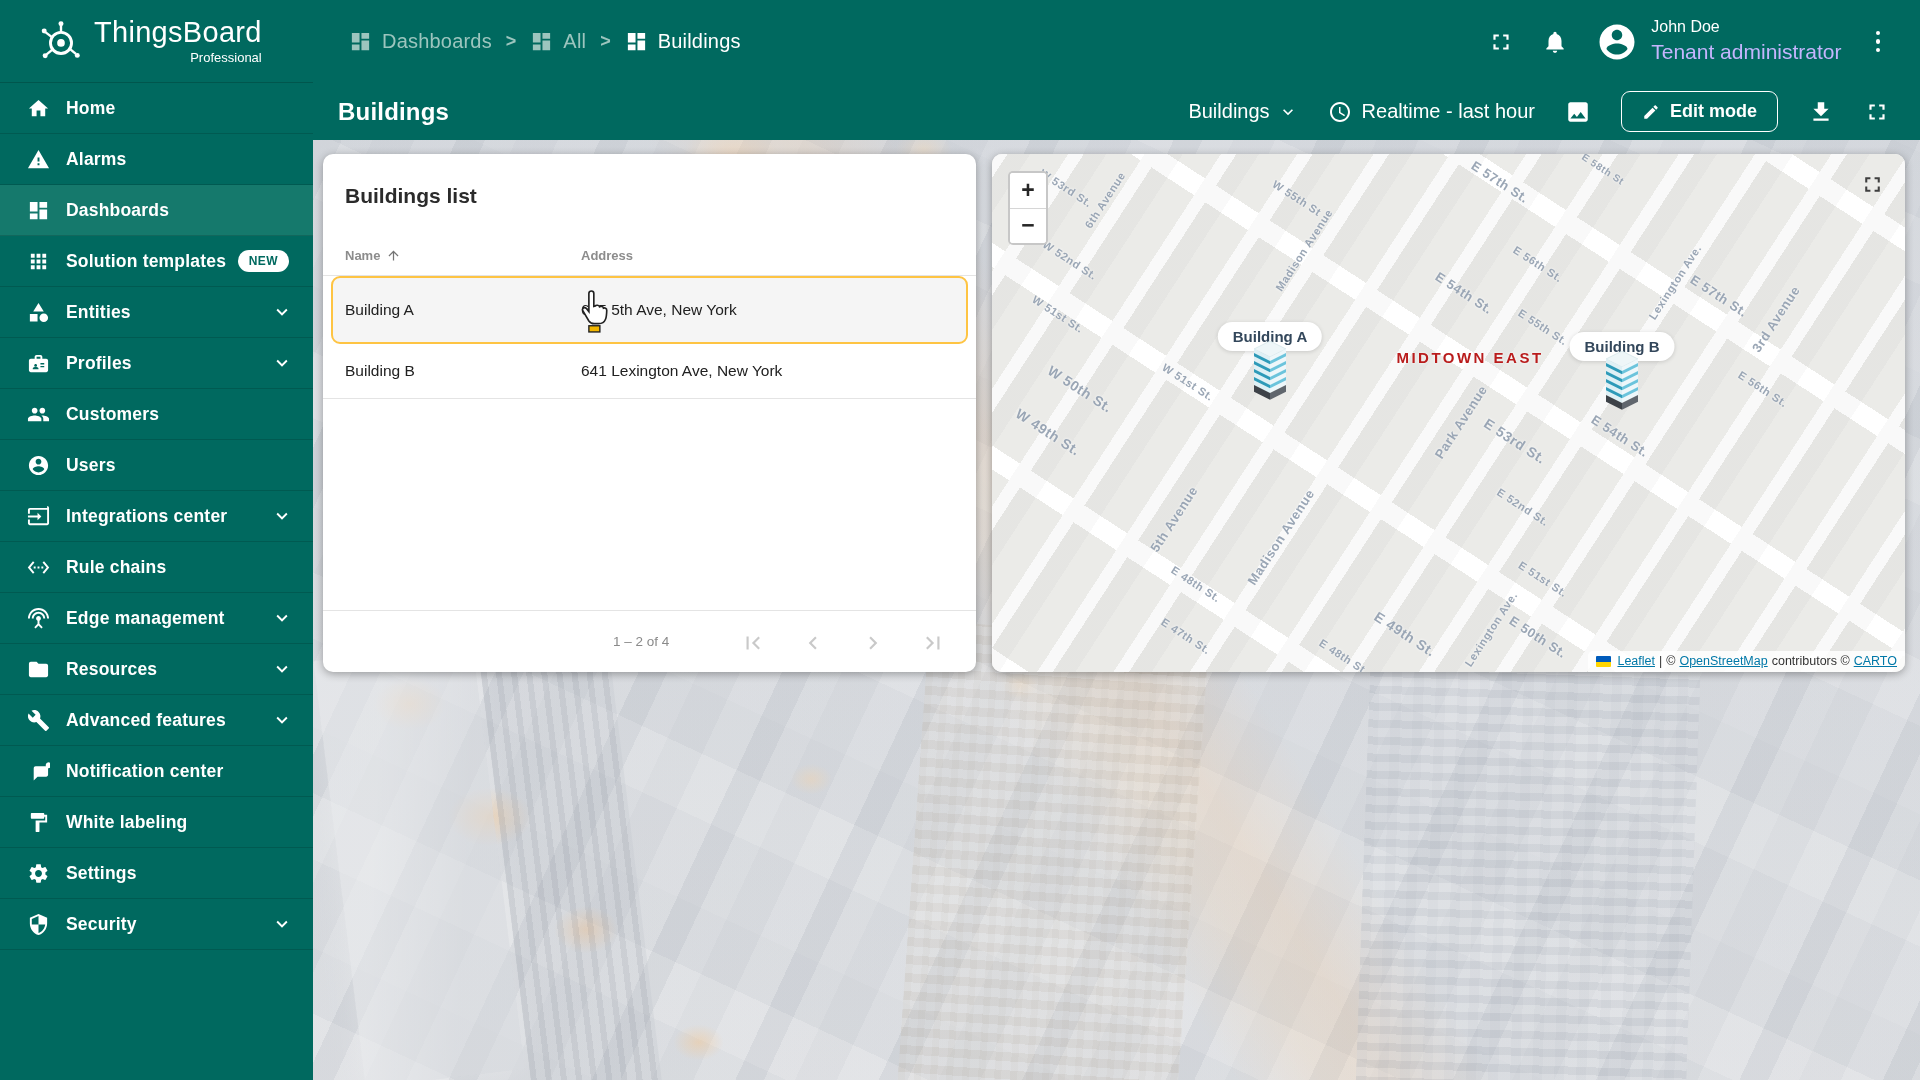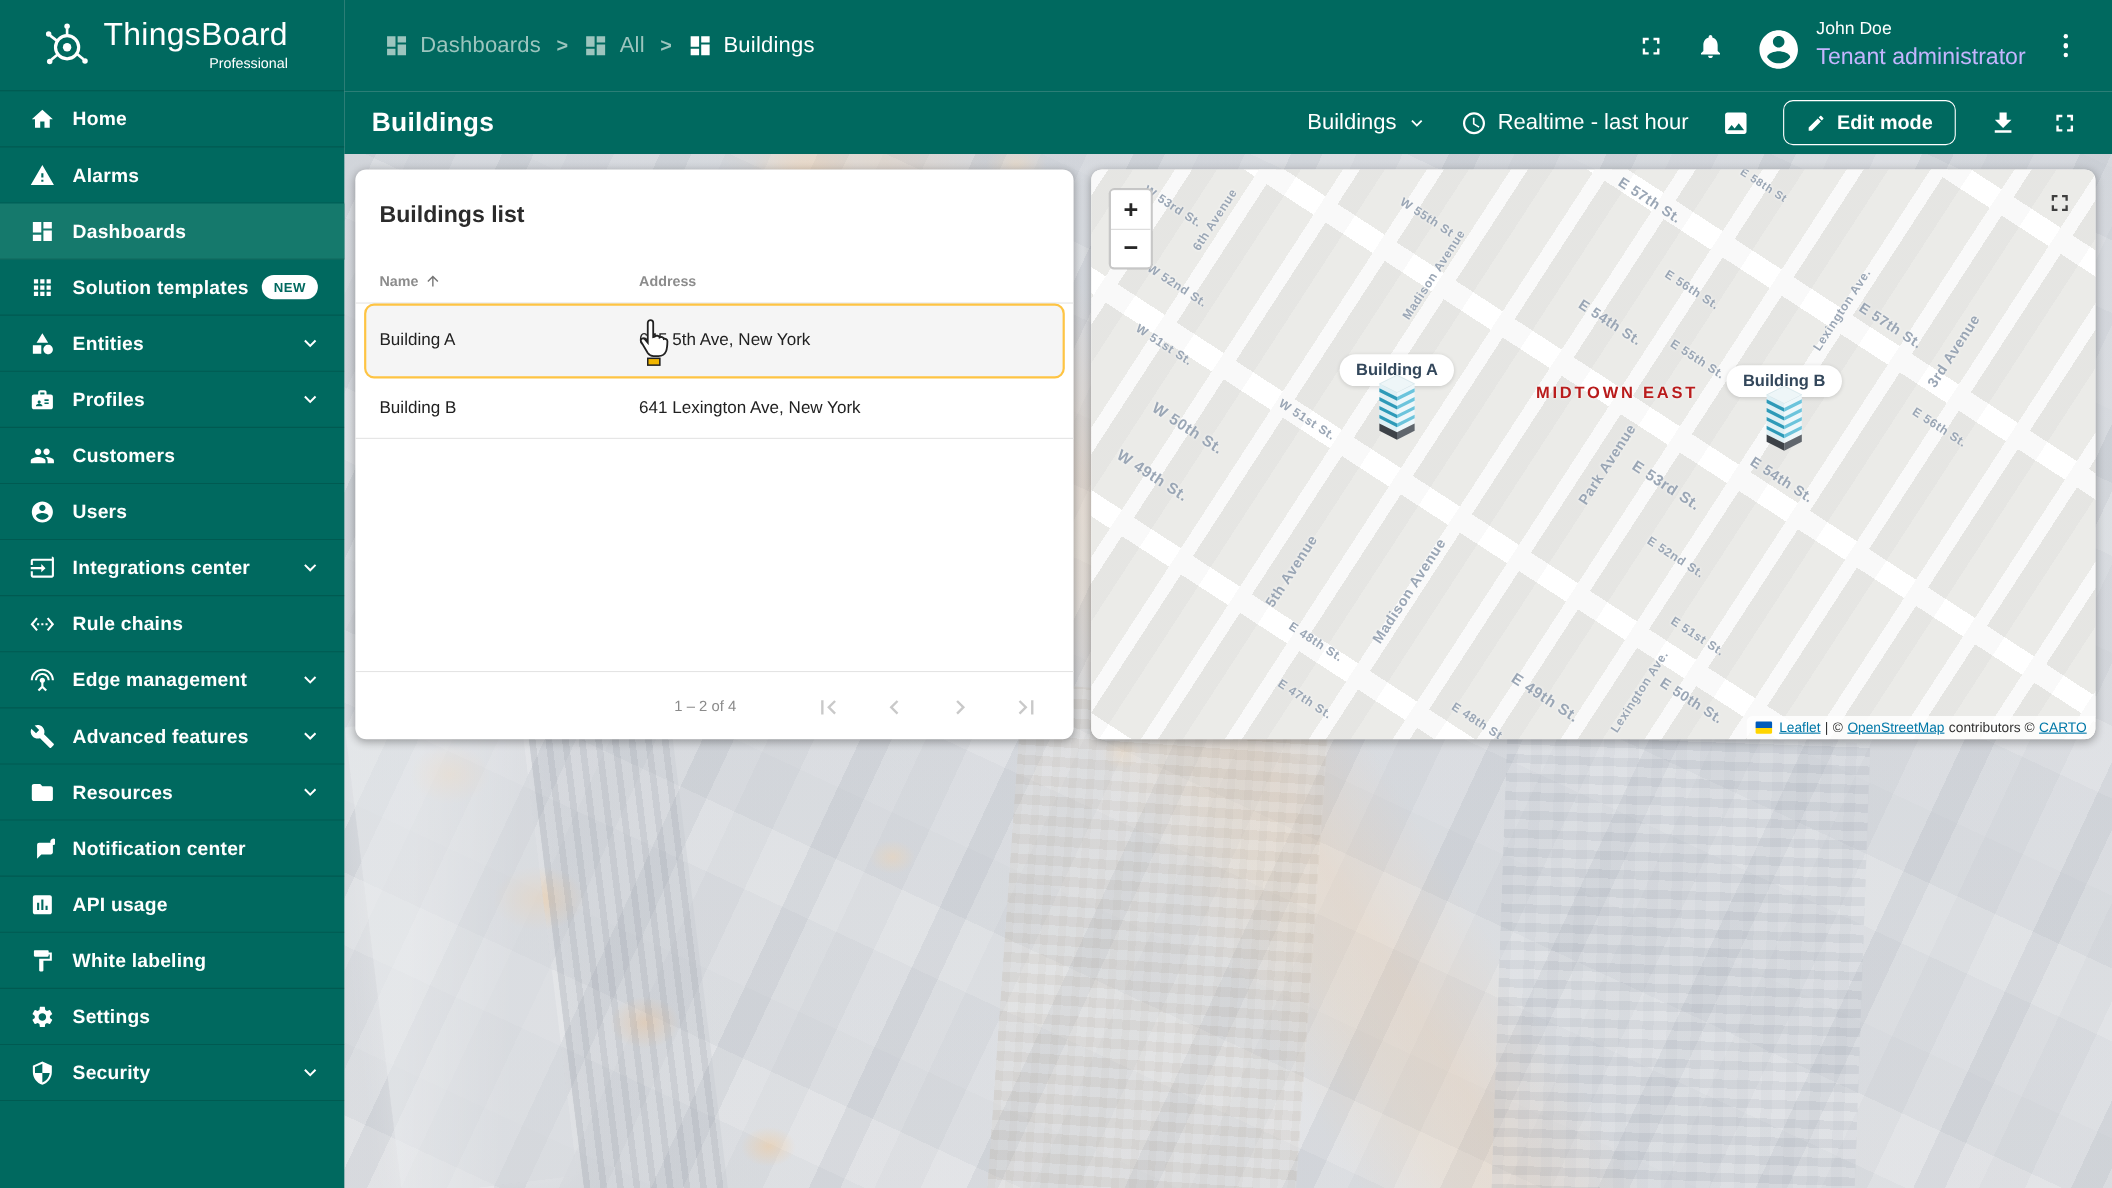--- a/index.html
+++ b/index.html
@@ -28,21 +28,21 @@
   .breadcrumb { display:flex; align-items:center; gap:14px; padding-left:36px; }
   .crumb { display:flex; align-items:center; gap:10px; cursor:pointer; }
   .crumb svg { width:23px; height:23px; }
   .crumb .clbl { font-size:20px; letter-spacing:.2px; }
   .crumb.muted .clbl { color:#9cc5be; } .crumb.muted svg { fill:#9cc5be; }
   .crumb.current .clbl { color:#fff; } .crumb.current svg { fill:#fff; }
   .crumb-sep { color:#9cc5be; font-size:18px; font-weight:700; }
   .topbar-right { margin-left:auto; display:flex; align-items:center; gap:28px; padding-right:34px; }
   .icon-btn { background:none; border:none; cursor:pointer; display:flex; align-items:center; justify-content:center; }
   .icon-btn svg { width:26px; height:26px; fill:#fff; }
-  .user-chip { display:flex; align-items:flex-end; gap:13px; cursor:pointer; }
+  .user-chip { display:flex; align-items:center; gap:13px; cursor:pointer; }
   .avatar { width:42px; height:42px; }
   .avatar svg { width:42px; height:42px; fill:#fff; }
   .user-meta { display:flex; flex-direction:column; }
   .user-name { color:#fff; font-size:16px; line-height:1.3; }
   .user-role { color:#c4b5fd; font-size:21px; line-height:1.3; }
   .kebab { display:flex; flex-direction:column; gap:4px; padding:4px 6px; cursor:pointer; }
   .kebab i { width:4.5px; height:4.5px; border-radius:50%; background:#fff; }
 
   
   .toolbar { position:absolute; left:313px; top:83px; right:0; height:57px; background:#00695f; display:flex; align-items:center; padding:0 30px 0 25px; z-index:24; }
@@ -310,54 +310,46 @@
             </svg>
           </span>
         <span class="nlbl">Edge management</span>
         <span class="nav-chevron"><svg viewBox="0 0 24 24">
               <use href="#i-chevron-down"></use>
             </svg></span>
       </div>
       <div class="nav-item">
         <span class="nic">
             <svg viewBox="0 0 24 24">
+              <use href="#i-folder"></use>
+            </svg>
+          </span>
+        <span class="nlbl">Resources</span>
+        <span class="nav-chevron"><svg viewBox="0 0 24 24">
+              <use href="#i-chevron-down"></use>
+            </svg></span>
+      </div>
+      <div class="nav-item">
+        <span class="nic">
+            <svg viewBox="0 0 24 24">
               <use href="#i-tools"></use>
             </svg>
           </span>
         <span class="nlbl">Advanced features</span>
         <span class="nav-chevron"><svg viewBox="0 0 24 24">
               <use href="#i-chevron-down"></use>
             </svg></span>
       </div>
       <div class="nav-item">
         <span class="nic">
             <svg viewBox="0 0 24 24">
-              <use href="#i-folder"></use>
-            </svg>
-          </span>
-        <span class="nlbl">Resources</span>
-        <span class="nav-chevron"><svg viewBox="0 0 24 24">
-              <use href="#i-chevron-down"></use>
-            </svg></span>
-      </div>
-      <div class="nav-item">
-        <span class="nic">
-            <svg viewBox="0 0 24 24">
               <use href="#i-chat-bubble"></use>
             </svg>
           </span>
         <span class="nlbl">Notification center</span>
-      </div>
-      <div class="nav-item">
-        <span class="nic">
-            <svg viewBox="0 0 24 24">
-              <use href="#i-bar-chart-box"></use>
-            </svg>
-          </span>
-        <span class="nlbl">API usage</span>
       </div>
       <div class="nav-item">
         <span class="nic">
             <svg viewBox="0 0 24 24">
               <use href="#i-paint-roller"></use>
             </svg>
           </span>
         <span class="nlbl">White labeling</span>
       </div>
       <div class="nav-item">

